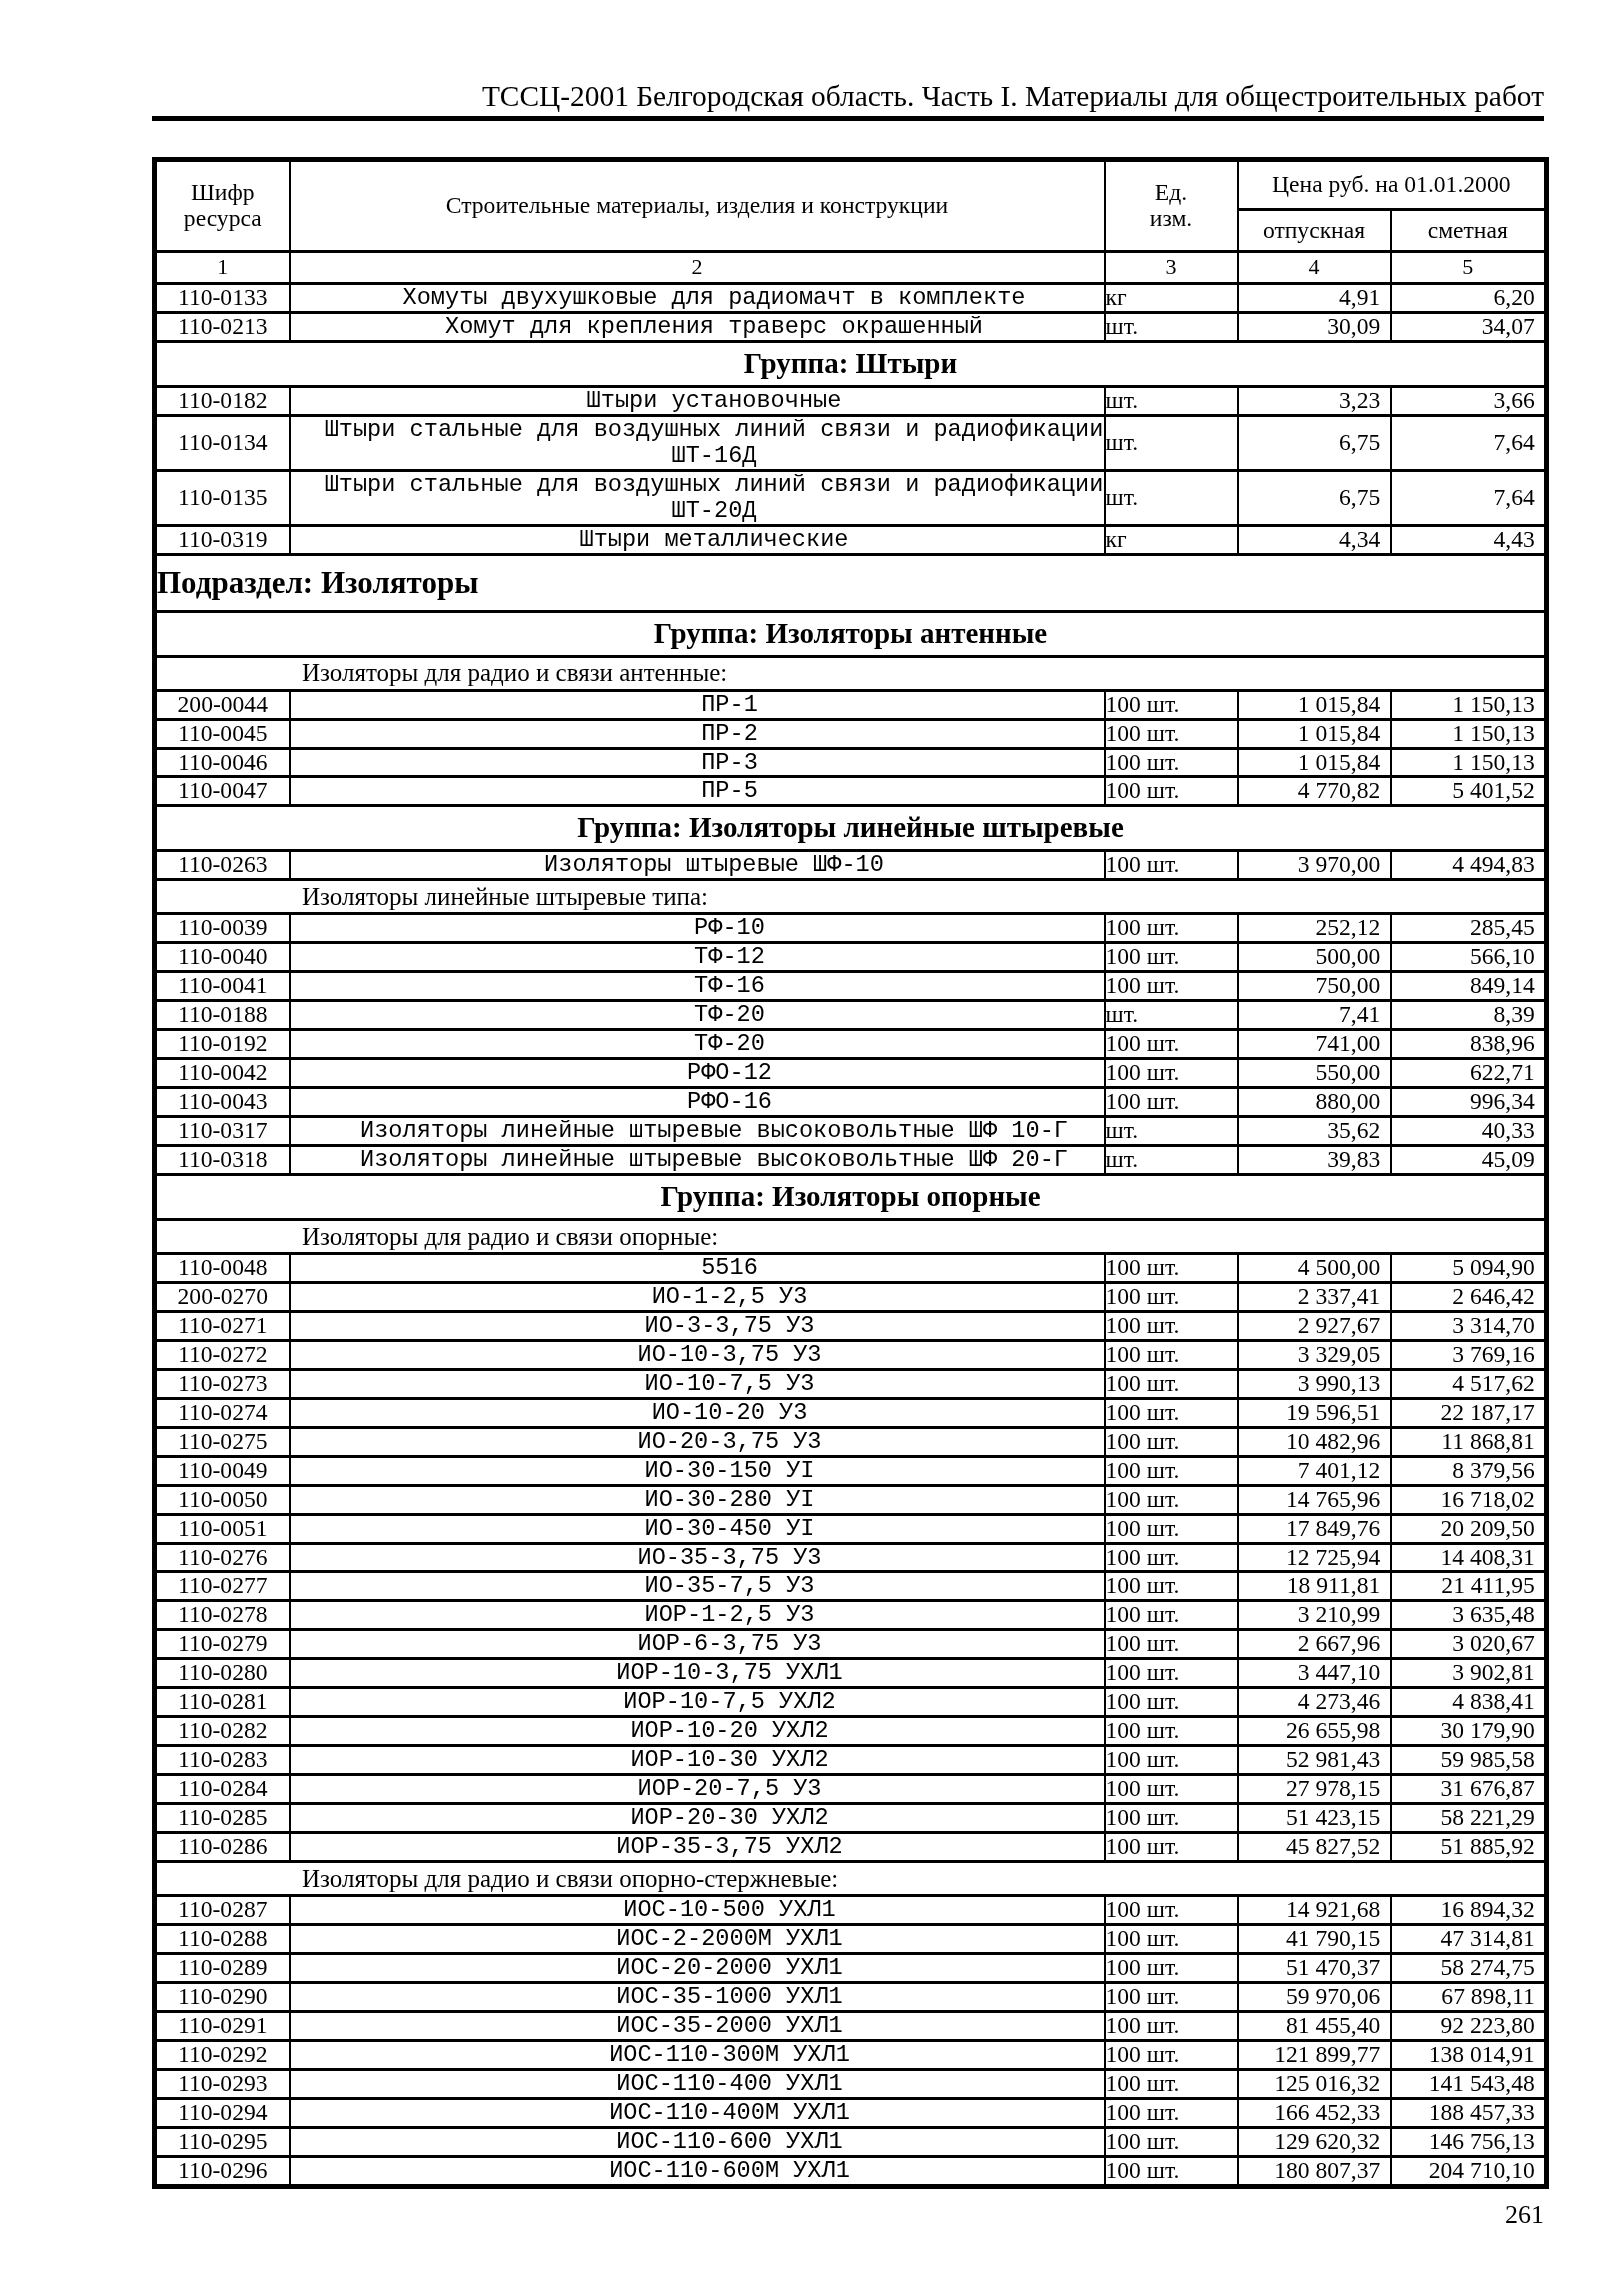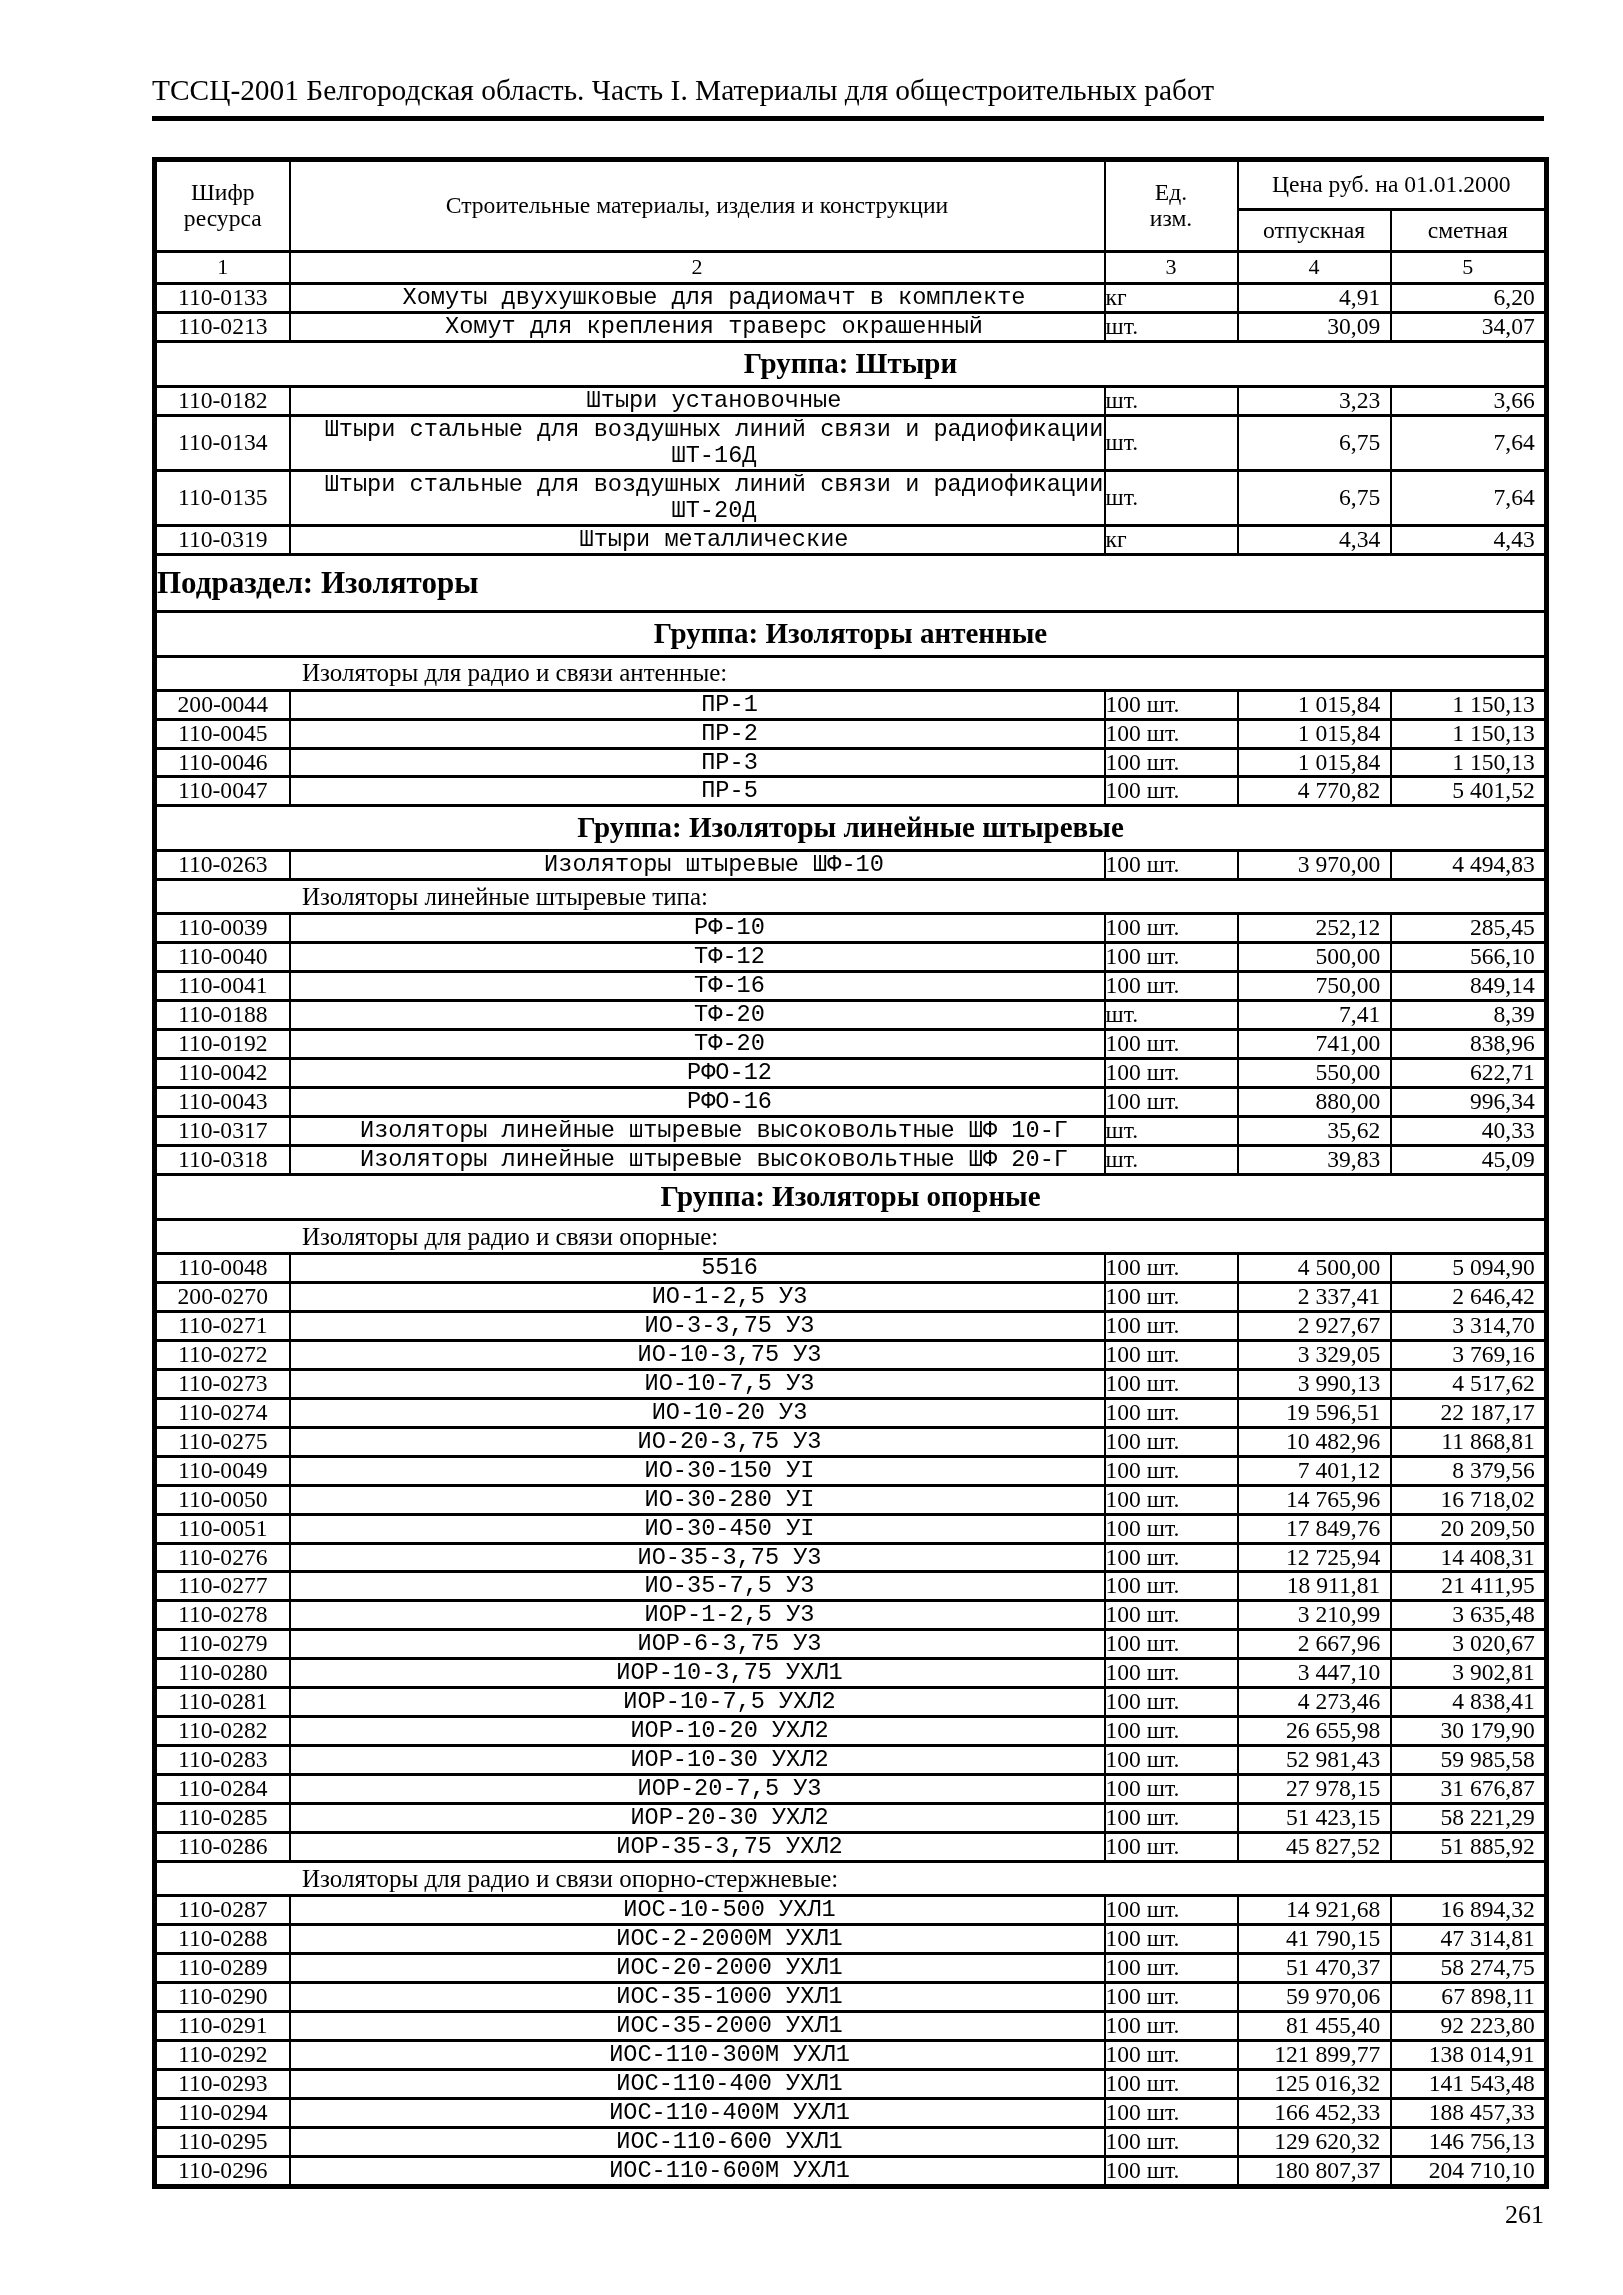--- a/index.html
+++ b/index.html
@@ -11,22 +11,23 @@
     position: relative;
     width: 1623px;
     height: 2295px;
     font-family: "Liberation Serif", "DejaVu Serif", serif;
     color: #000000;
     overflow: hidden;
   }
   .doc-header {
     position: absolute;
     left: 152px;
-    top: 73px;
+    top: 79px;
     width: 1392px;
+    text-align: right;
     font-size: 29.4px;
     line-height: 35px;
     white-space: nowrap;
   }
   .header-rule {
     position: absolute;
     left: 152px;
     top: 116px;
     width: 1392px;
     height: 5.2px;

